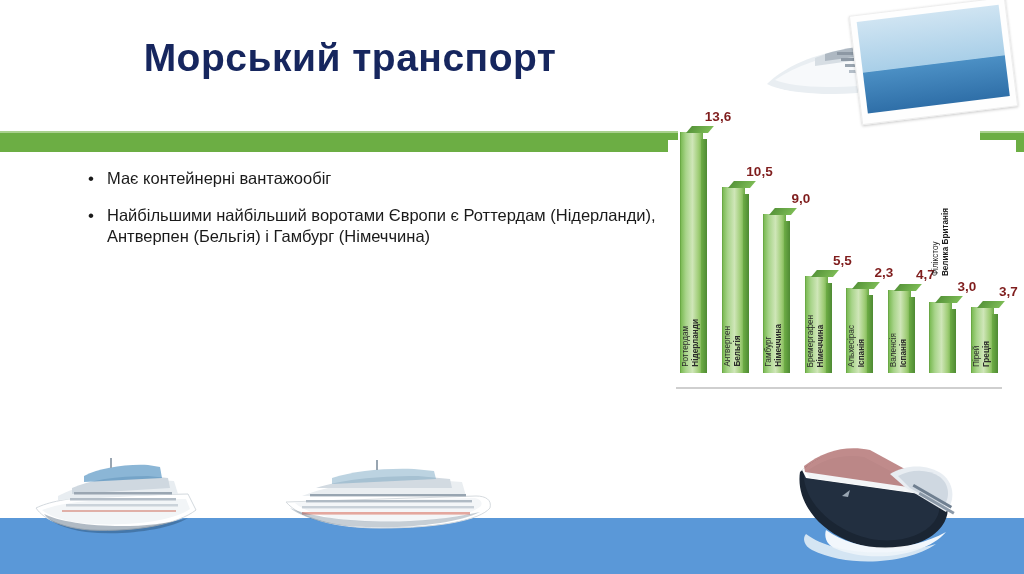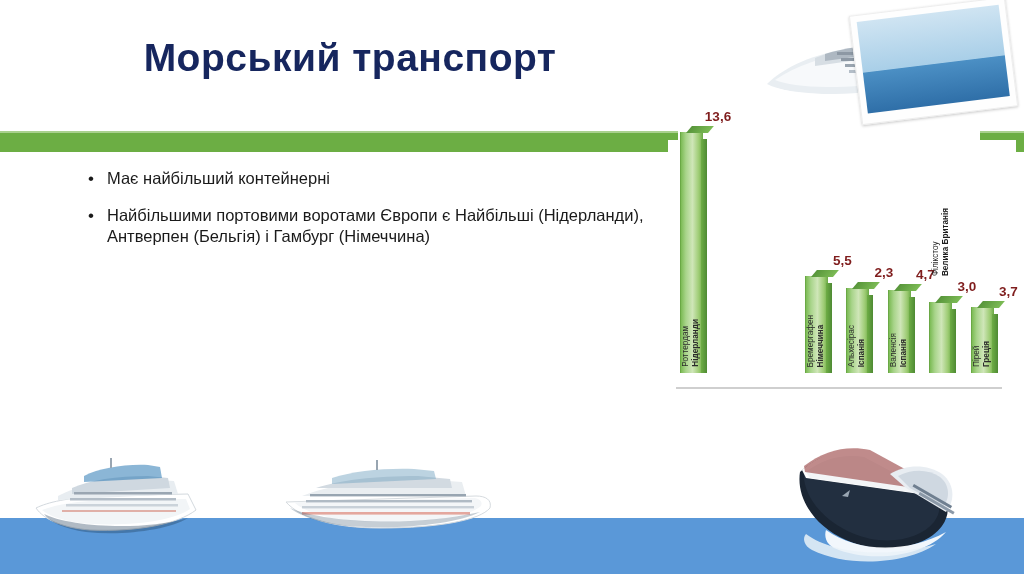--- a/index.html
+++ b/index.html
@@ -139,38 +139,58 @@
   </div>
 
   <div class="band-hi" style="left:0;width:678px;"></div>
   <div class="band band-left"></div>
   <div class="band-hi" style="left:980px;width:44px;"></div>
   <div class="band band-right"></div>
 
   <div class="bullets">
     <div class="bullet">
       <span class="dot">•</span>
-      <span>Має найбільший контейнерні</span>
+      <span>Має контейнерні вантажообіг</span>
     </div>
     <div class="bullet">
       <span class="dot">•</span>
-      <span>Найбільшими портовими воротами Європи є Найбільші (Нідерланди), Антверпен (Бельгія) і Гамбург (Німеччина)</span>
+      <span>Найбільшими найбільший воротами Європи є Роттердам (Нідерланди), Антверпен (Бельгія) і Гамбург (Німеччина)</span>
     </div>
   </div>
 
   <div class="chart">
     <div class="plot" id="plot">
         <div class="bar-wrap" style="left: 6px; height: 240.914px;">
           <div class="bar-face" style="height: 240.914px;"></div>
           <div class="bar-side" style="height: 233.914px;"></div>
           <div class="bar-top" style="bottom: 239.914px; left: 6px;"></div>
           <div class="bar-value" style="bottom: 248.914px;">13,6</div>
           <div class="bar-label">
             <span class="city">Роттердам</span>
             <span class="country">Нідерланди</span>
+          </div>
+        </div>
+        <div class="bar-wrap" style="left: 47.5px; height: 186px;">
+          <div class="bar-face" style="height: 186px;"></div>
+          <div class="bar-side" style="height: 179px;"></div>
+          <div class="bar-top" style="bottom: 185px; left: 6px;"></div>
+          <div class="bar-value" style="bottom: 194px;">10,5</div>
+          <div class="bar-label">
+            <span class="city">Антверпен</span>
+            <span class="country">Бельгія</span>
+          </div>
+        </div>
+        <div class="bar-wrap" style="left: 89px; height: 159.429px;">
+          <div class="bar-face" style="height: 159.429px;"></div>
+          <div class="bar-side" style="height: 152.429px;"></div>
+          <div class="bar-top" style="bottom: 158.429px; left: 6px;"></div>
+          <div class="bar-value" style="bottom: 167.429px;">9,0</div>
+          <div class="bar-label">
+            <span class="city">Гамбург</span>
+            <span class="country">Німеччина</span>
           </div>
         </div>
         <div class="bar-wrap" style="left: 130.5px; height: 97.4286px;">
           <div class="bar-face" style="height: 97.4286px;"></div>
           <div class="bar-side" style="height: 90.4286px;"></div>
           <div class="bar-top" style="bottom: 96.4286px; left: 6px;"></div>
           <div class="bar-value" style="bottom: 105.429px;">5,5</div>
           <div class="bar-label">
             <span class="city">Бремергафен</span>
             <span class="country">Німеччина</span>

